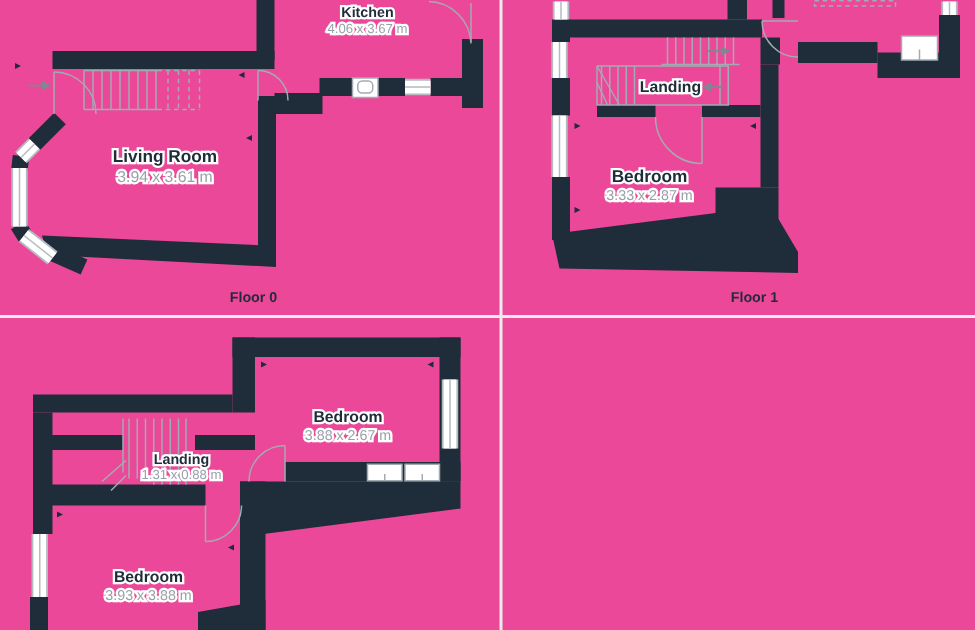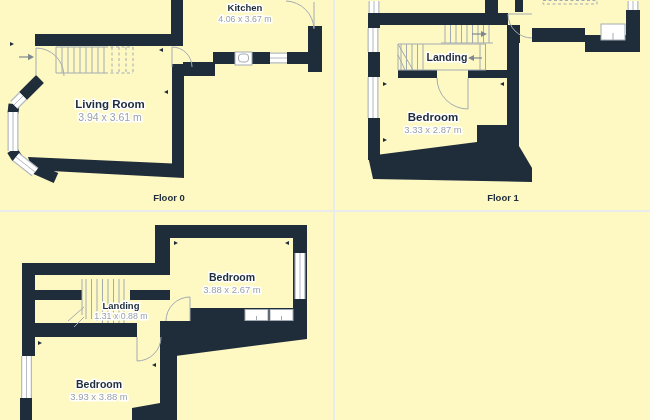--- a/index.html
+++ b/index.html
@@ -1,16 +1,16 @@
 <!DOCTYPE html>
 <html><head>
 <meta charset="utf-8">
 <style>
   html,body{margin:0;padding:0;background:#fff;}
-  .canvas{position:relative;width:650px;height:420px;background:#fef9c3;overflow:hidden;
+  .canvas{position:relative;width:650px;height:420px;background:#ec4899;overflow:hidden;
           font-family:"Liberation Sans",sans-serif;}
   .divider-v{position:absolute;left:333px;top:0;width:2px;height:420px;background:#e9ebec;}
   .divider-h{position:absolute;left:0;top:210px;width:650px;height:2px;background:#e9ebec;}
   .plan{position:absolute;}
   .wall{fill:#1f2c3a;}
   .thin{stroke:#a3abb2;stroke-width:1;fill:none;}
   .thin-d{stroke:#a3abb2;stroke-width:1;fill:none;stroke-dasharray:3,2.5;}
   .win-case{stroke:#b4bac0;stroke-width:11;fill:none;stroke-linecap:butt;}
   .win-fill{stroke:#ffffff;stroke-width:8.5;fill:none;stroke-linecap:butt;}
   .win-mid{stroke:#b4bac0;stroke-width:1;fill:none;}

